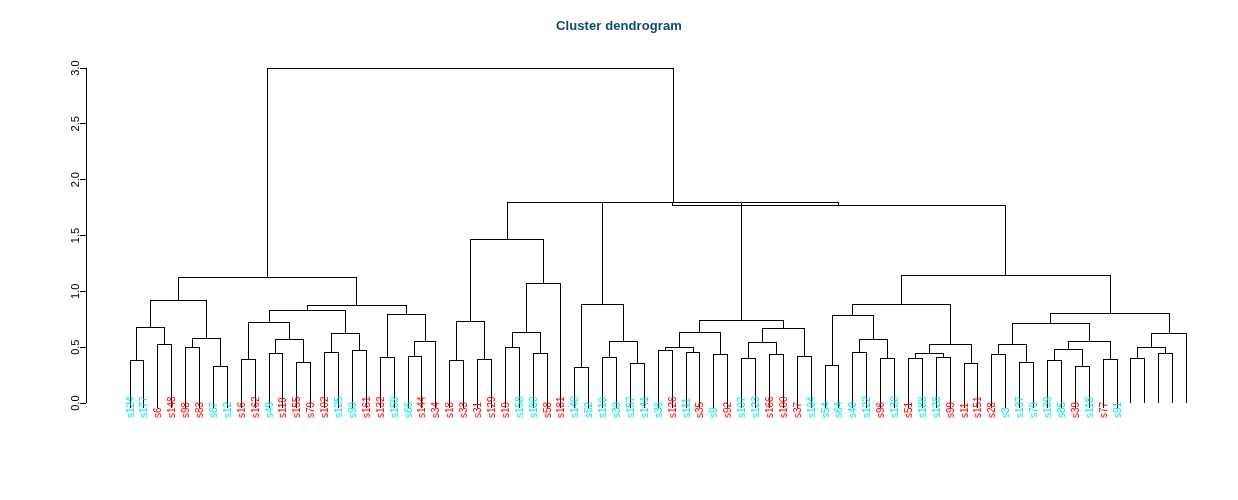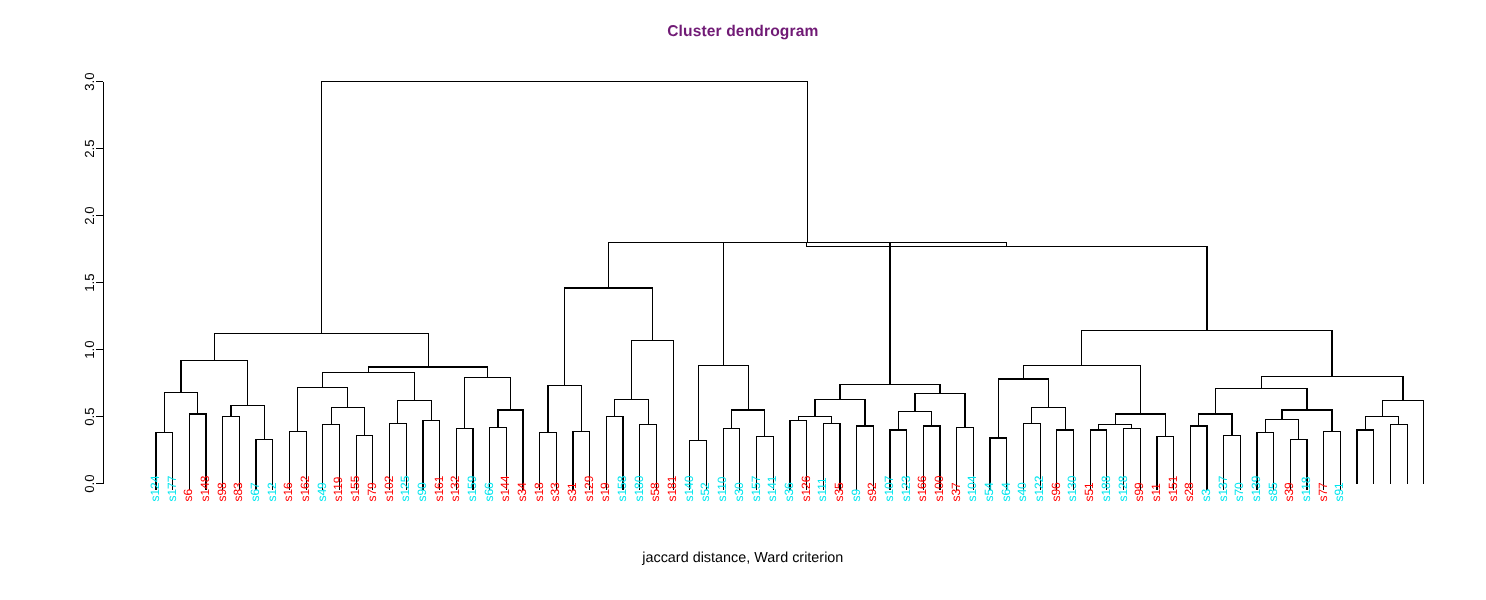--- a/index.html
+++ b/index.html
@@ -20,21 +20,21 @@
     background: #ffffff;
   }
   #chart-title {
     position: absolute;
     left: 0;
     top: 18px;
     width: 1238px;
     text-align: center;
     font-size: 13px;
     font-weight: bold;
-    color: #701a75;
+    color: #0c4a6e;
     letter-spacing: 0.1px;
   }
   #x-axis-label {
     position: absolute;
     left: 0;
     top: 457px;
     width: 1238px;
     text-align: center;
     font-size: 12px;
     color: #000000;
@@ -463,15 +463,14 @@
         <text x="1033.5915492957747" y="418" class="leaf-label" fill="#00e5ee" text-anchor="start" dominant-baseline="central" transform="rotate(-90 1033.5915492957747 418)">s70</text>
         <text x="1047.492957746479" y="418" class="leaf-label" fill="#00e5ee" text-anchor="start" dominant-baseline="central" transform="rotate(-90 1047.492957746479 418)">s139</text>
         <text x="1061.394366197183" y="418" class="leaf-label" fill="#00e5ee" text-anchor="start" dominant-baseline="central" transform="rotate(-90 1061.394366197183 418)">s85</text>
         <text x="1075.2957746478874" y="418" class="leaf-label" fill="#ff0000" text-anchor="start" dominant-baseline="central" transform="rotate(-90 1075.2957746478874 418)">s39</text>
         <text x="1089.1971830985917" y="418" class="leaf-label" fill="#00e5ee" text-anchor="start" dominant-baseline="central" transform="rotate(-90 1089.1971830985917 418)">s118</text>
         <text x="1103.0985915492959" y="418" class="leaf-label" fill="#ff0000" text-anchor="start" dominant-baseline="central" transform="rotate(-90 1103.0985915492959 418)">s77</text>
         <text x="1117" y="418" class="leaf-label" fill="#00e5ee" text-anchor="start" dominant-baseline="central" transform="rotate(-90 1117 418)">s91</text>
       </g>
   </svg>
 
-  <div id="x-axis-label">jaccard distance, Ward criterion</div>
 
 </div>
 
 </body></html>

